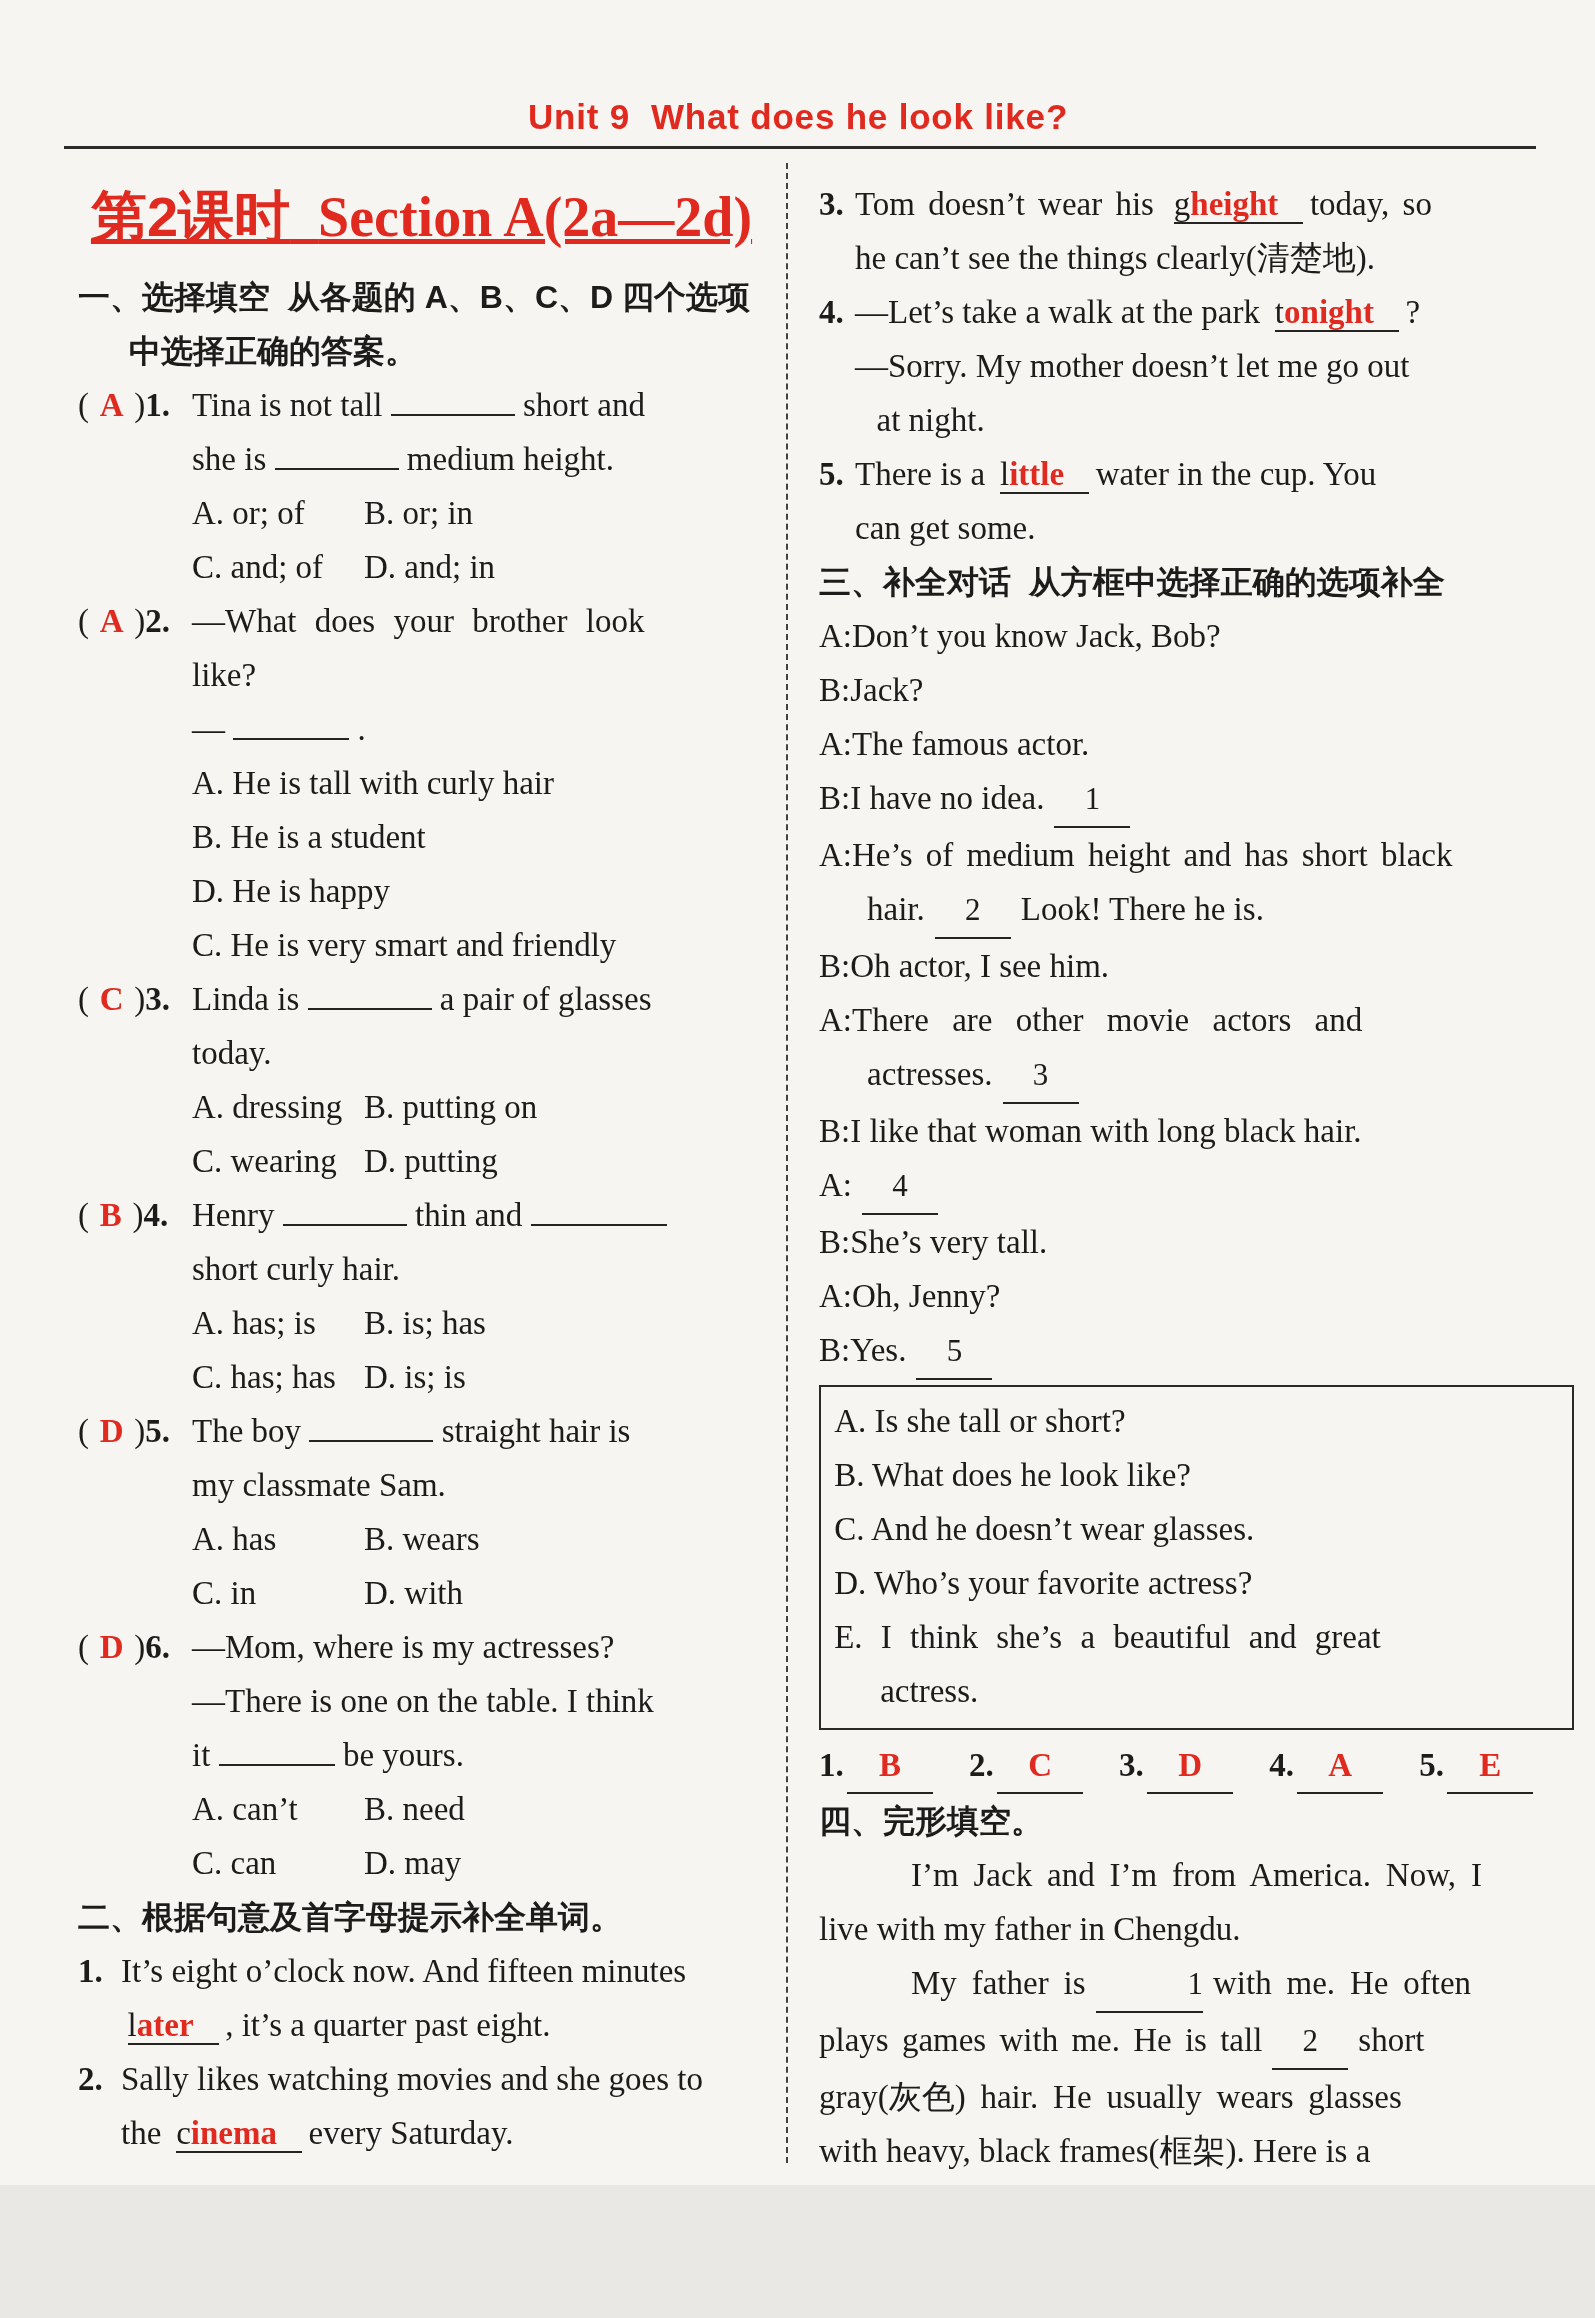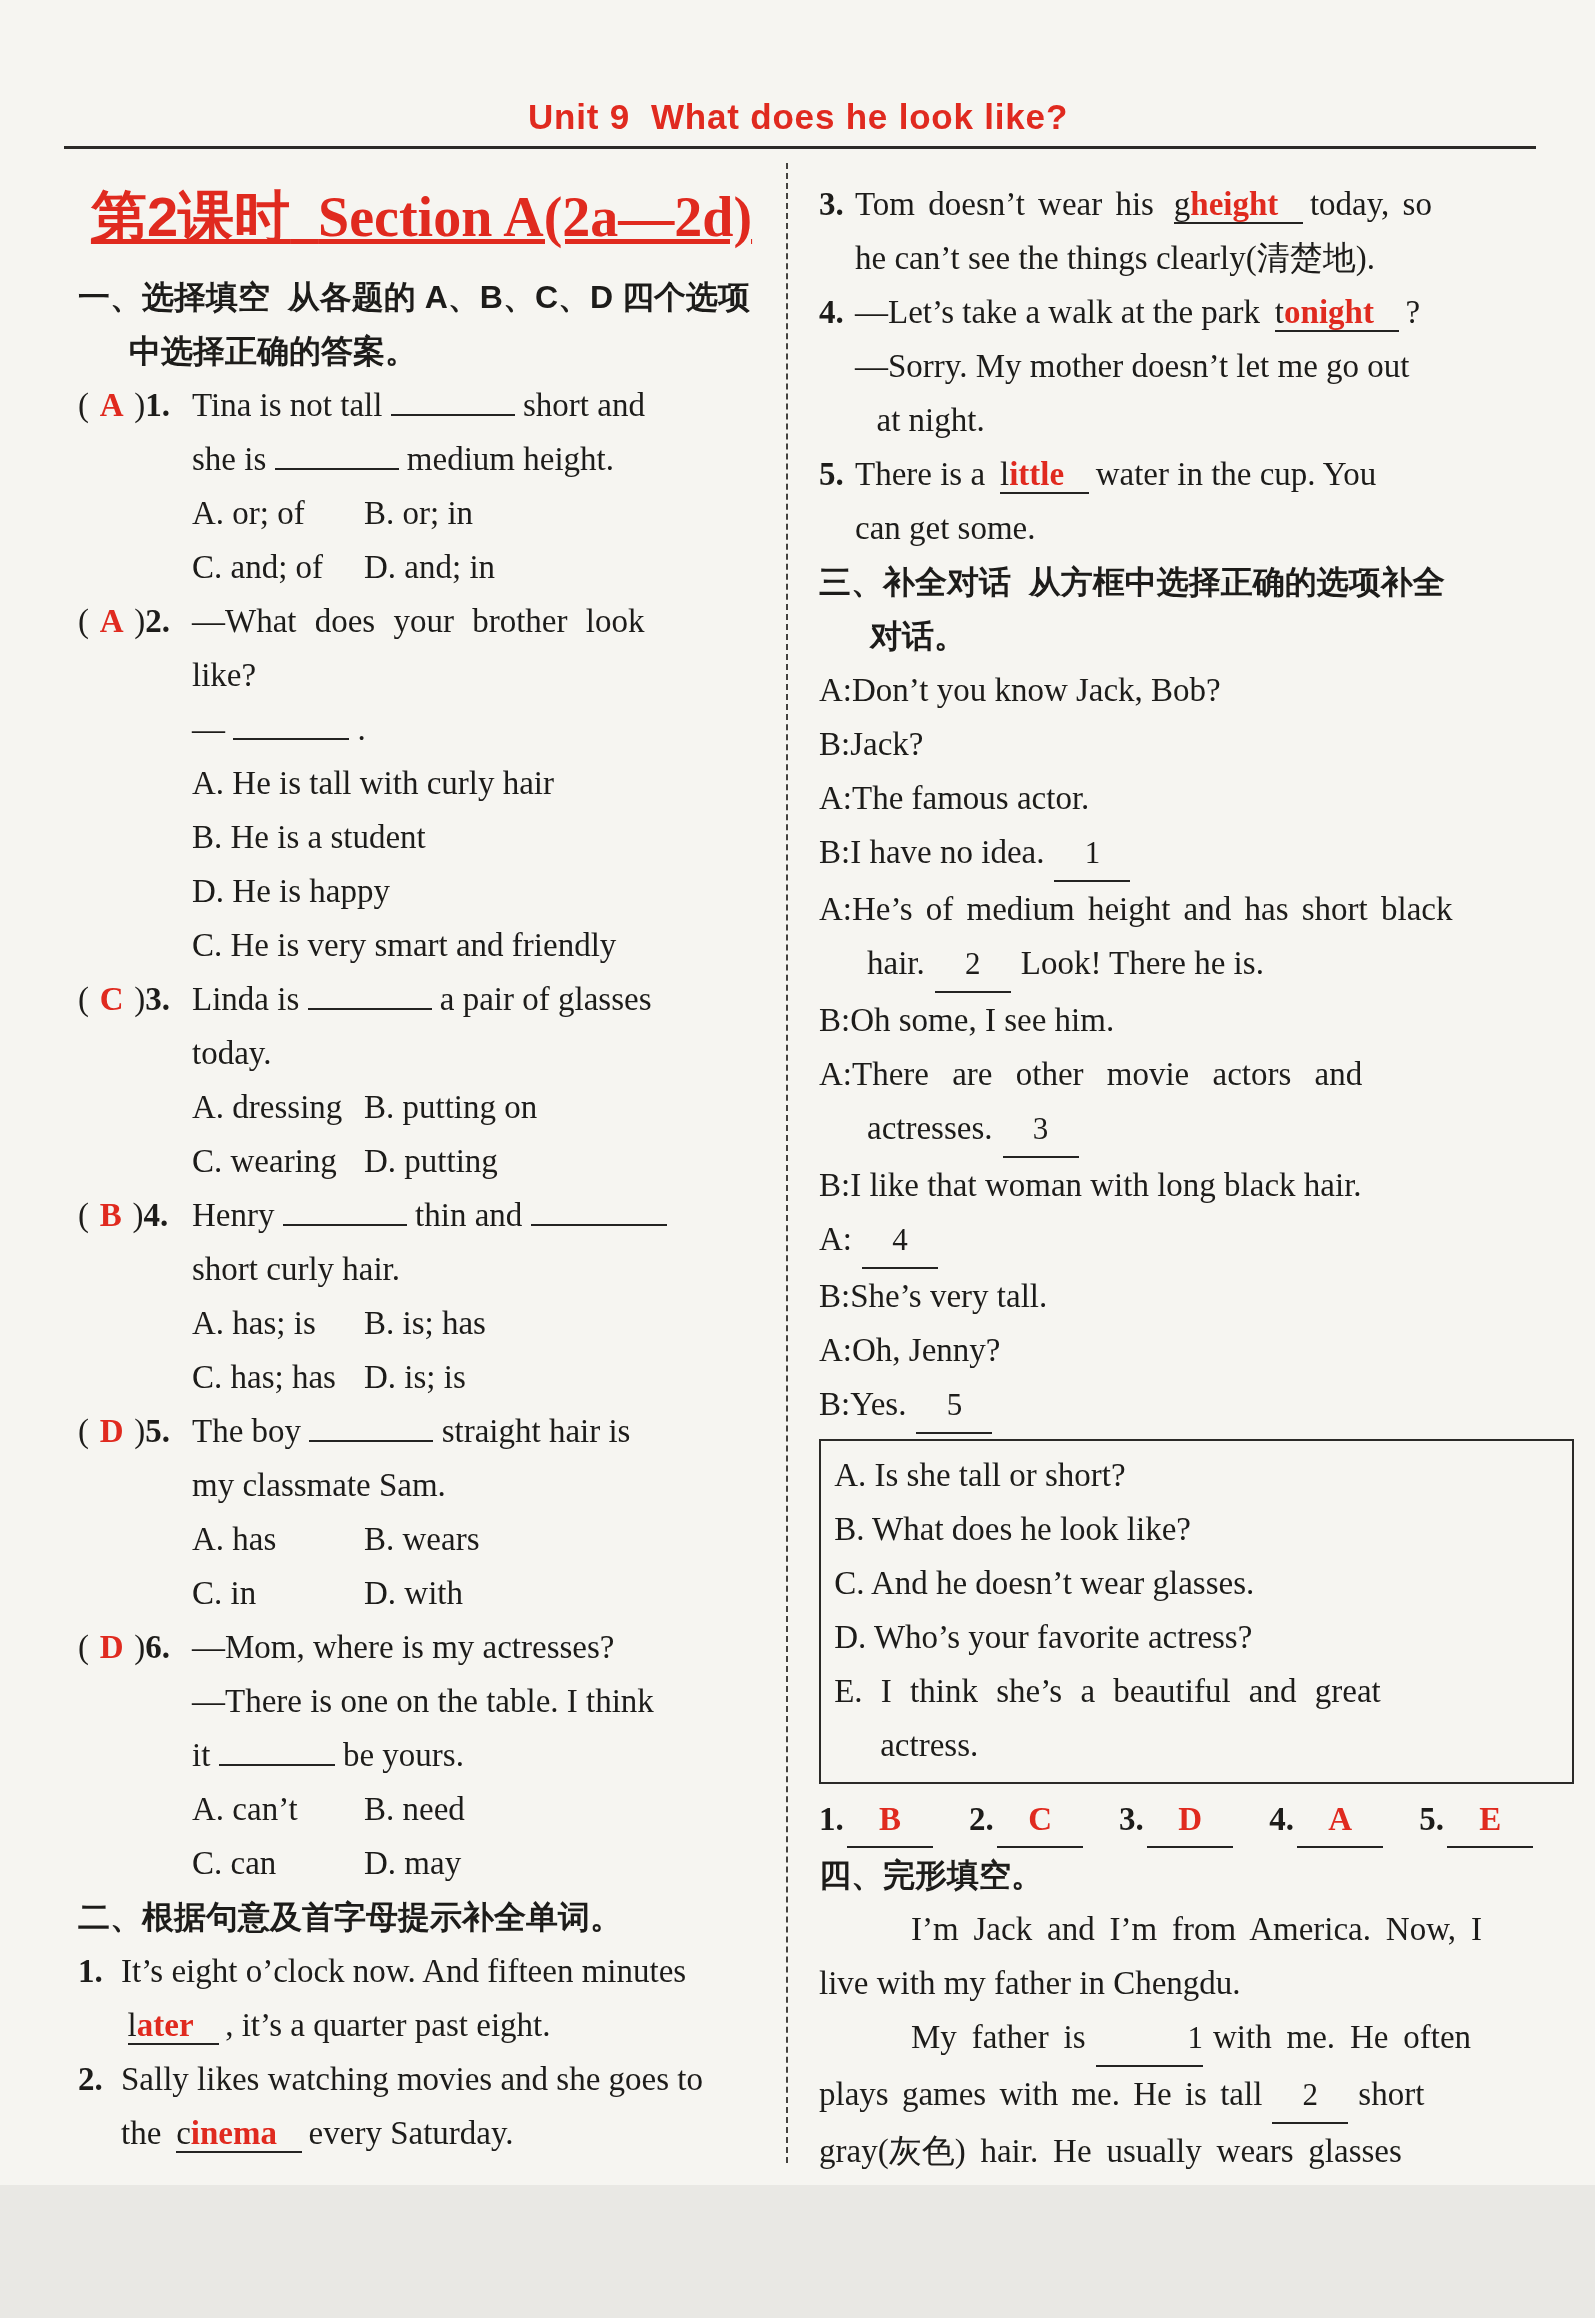--- a/index.html
+++ b/index.html
@@ -205,30 +205,29 @@
       <div class="more">at night.</div>
     </div>
 
     <div class="s2i">
       <span class="no">5.</span>
       <div><span>There is a</span> <span class="fw"><span>l</span><span class="rest">ittle</span></span><span>water in the cup. You</span></div>
       <div>can get some.</div>
     </div>
 
     <div class="sech">三、补全对话  从方框中选择正确的选项补全</div>
-    <div class="sech ind">对话。</div>
 
     <div>
       <div>A:Don’t you know Jack, Bob?</div>
       <div>B:Jack?</div>
       <div>A:The famous actor.</div>
       <div><span>B:I have no idea.</span><span class="nb"><span>1</span></span></div>
       <div class="ws6">A:He’s of medium height and has short black</div>
       <div class="dlc"><span>hair.</span><span class="nb"><span>2</span></span><span>Look! There he is.</span></div>
-      <div>B:Oh some, I see him.</div>
+      <div>B:Oh actor, I see him.</div>
       <div class="ws18">A:There are other movie actors and</div>
       <div class="dlc"><span>actresses.</span><span class="nb"><span>3</span></span></div>
       <div>B:I like that woman with long black hair.</div>
       <div><span>A:</span><span class="nb"><span>4</span></span></div>
       <div>B:She’s very tall.</div>
       <div>A:Oh, Jenny?</div>
       <div><span>B:Yes.</span><span class="nb"><span>5</span></span></div>
     </div>
 
     <div class="box">

